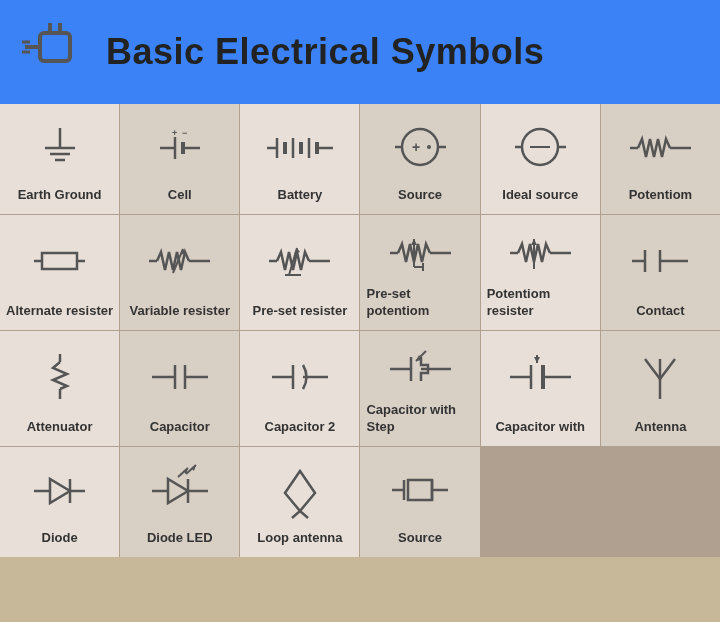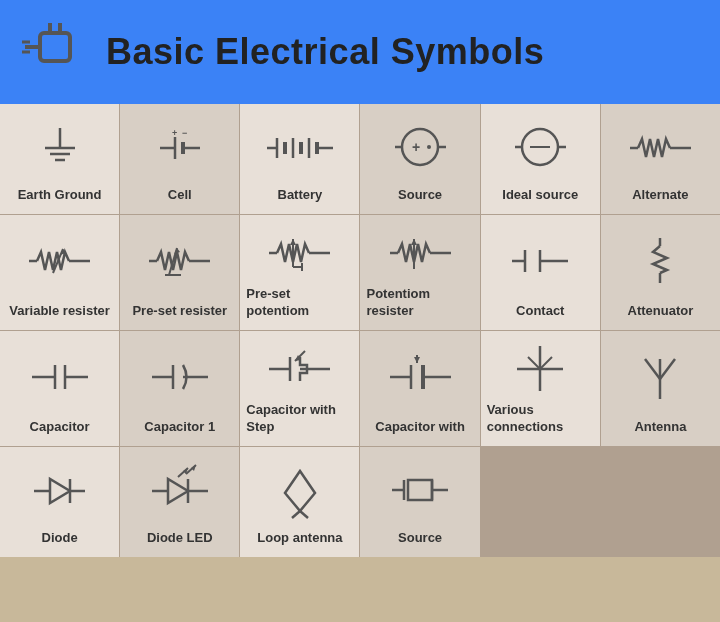--- a/index.html
+++ b/index.html
@@ -151,23 +151,33 @@
   </div>
 
   <div class="cell">
     <div class="symbol">
       <svg width="65" height="50" viewBox="0 0 65 50">
         <line x1="2" y1="25" x2="10" y2="25" stroke="#555" stroke-width="2.5"></line>
         <path d="M10,25 L14,16 L18,34 L22,16 L26,34 L30,16 L34,34 L38,16 L42,25" fill="none" stroke="#555" stroke-width="2.5"></path>
         <line x1="42" y1="25" x2="63" y2="25" stroke="#555" stroke-width="2.5"></line>
       </svg>
     </div>
-    <div class="label">Alternate</div>
-  </div>
-
+    <div class="label">Potentiom</div>
+  </div>
+
+  <div class="cell">
+    <div class="symbol">
+      <svg width="55" height="50" viewBox="0 0 55 50">
+        <line x1="2" y1="25" x2="10" y2="25" stroke="#555" stroke-width="2.5"></line>
+        <rect x="10" y="17" width="35" height="16" fill="none" stroke="#555" stroke-width="2.5"></rect>
+        <line x1="45" y1="25" x2="53" y2="25" stroke="#555" stroke-width="2.5"></line>
+      </svg>
+    </div>
+    <div class="label">Alternate resister</div>
+  </div>
 
   <div class="cell">
     <div class="symbol">
       <svg width="65" height="55" viewBox="0 0 65 55">
         <line x1="2" y1="28" x2="10" y2="28" stroke="#555" stroke-width="2.5"></line>
         <path d="M10,28 L14,19 L18,37 L22,19 L26,37 L30,19 L34,37 L38,19 L42,28" fill="none" stroke="#555" stroke-width="2.5"></path>
         <line x1="42" y1="28" x2="63" y2="28" stroke="#555" stroke-width="2.5"></line>
         <line x1="26" y1="40" x2="36" y2="16" stroke="#555" stroke-width="2"></line>
         <polygon points="36,16 33,22 39,20" fill="#555"></polygon>
       </svg>
@@ -256,21 +266,21 @@
   <div class="cell">
     <div class="symbol">
       <svg width="60" height="50" viewBox="0 0 60 50">
         <line x1="2" y1="25" x2="23" y2="25" stroke="#555" stroke-width="2.5"></line>
         <line x1="23" y1="13" x2="23" y2="37" stroke="#555" stroke-width="2.5"></line>
 
         <path d="M33,13 Q40,25 33,37" fill="none" stroke="#555" stroke-width="2.5"></path>
         <line x1="33" y1="25" x2="58" y2="25" stroke="#555" stroke-width="2.5"></line>
       </svg>
     </div>
-    <div class="label">Capacitor 1</div>
+    <div class="label">Capacitor 2</div>
   </div>
 
   <div class="cell">
     <div class="symbol">
       <svg width="65" height="55" viewBox="0 0 65 55">
         <line x1="2" y1="28" x2="23" y2="28" stroke="#555" stroke-width="2.5"></line>
         <line x1="23" y1="16" x2="23" y2="40" stroke="#555" stroke-width="2.5"></line>
 
         <path d="M33,16 L33,24 L40,24 L40,32 L33,32 L33,40" fill="none" stroke="#555" stroke-width="2.5"></path>
         <line x1="33" y1="28" x2="63" y2="28" stroke="#555" stroke-width="2.5"></line>
@@ -290,31 +300,20 @@
         <line x1="35" y1="16" x2="35" y2="40" stroke="#555" stroke-width="4"></line>
         <line x1="35" y1="28" x2="63" y2="28" stroke="#555" stroke-width="2.5"></line>
 
         <line x1="29" y1="6" x2="29" y2="14" stroke="#555" stroke-width="2"></line>
         <polygon points="29,14 26,8 32,8" fill="#555"></polygon>
       </svg>
     </div>
     <div class="label">Capacitor with</div>
   </div>
 
-  <div class="cell">
-    <div class="symbol">
-      <svg width="50" height="55" viewBox="0 0 50 55">
-        <line x1="25" y1="5" x2="25" y2="50" stroke="#555" stroke-width="2.5"></line>
-        <line x1="2" y1="28" x2="48" y2="28" stroke="#555" stroke-width="2.5"></line>
-        <line x1="13" y1="16" x2="25" y2="28" stroke="#555" stroke-width="2"></line>
-        <line x1="37" y1="16" x2="25" y2="28" stroke="#555" stroke-width="2"></line>
-      </svg>
-    </div>
-    <div class="label">Various connections</div>
-  </div>
 
 
   <div class="cell">
     <div class="symbol">
       <svg width="50" height="55" viewBox="0 0 50 55">
         <line x1="25" y1="30" x2="25" y2="50" stroke="#555" stroke-width="2.5"></line>
         <line x1="25" y1="30" x2="10" y2="10" stroke="#555" stroke-width="2.5"></line>
         <line x1="25" y1="30" x2="40" y2="10" stroke="#555" stroke-width="2.5"></line>
         <line x1="25" y1="30" x2="25" y2="10" stroke="#555" stroke-width="2.5"></line>
       </svg>

